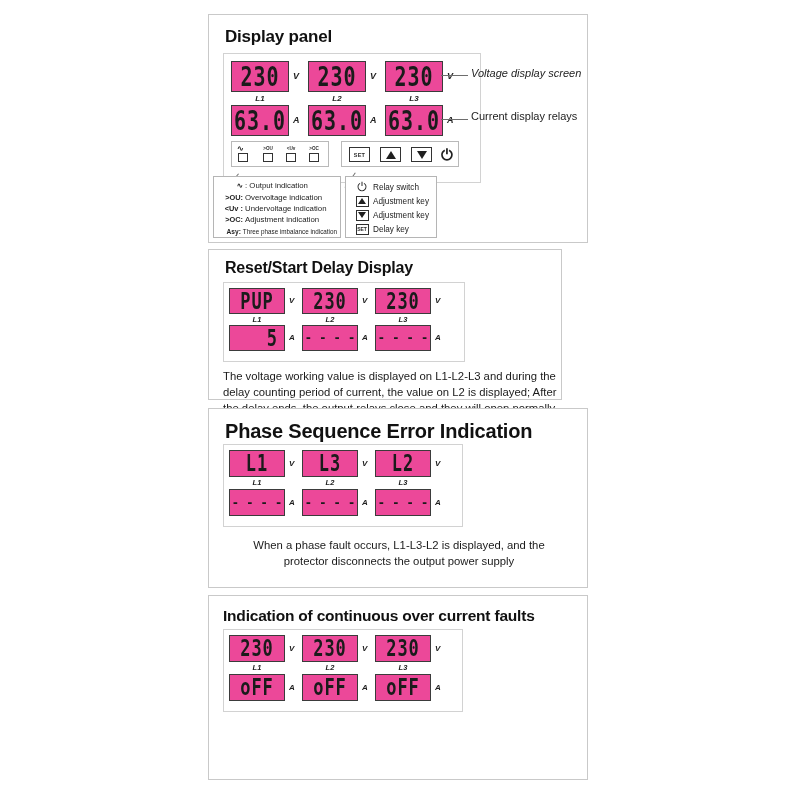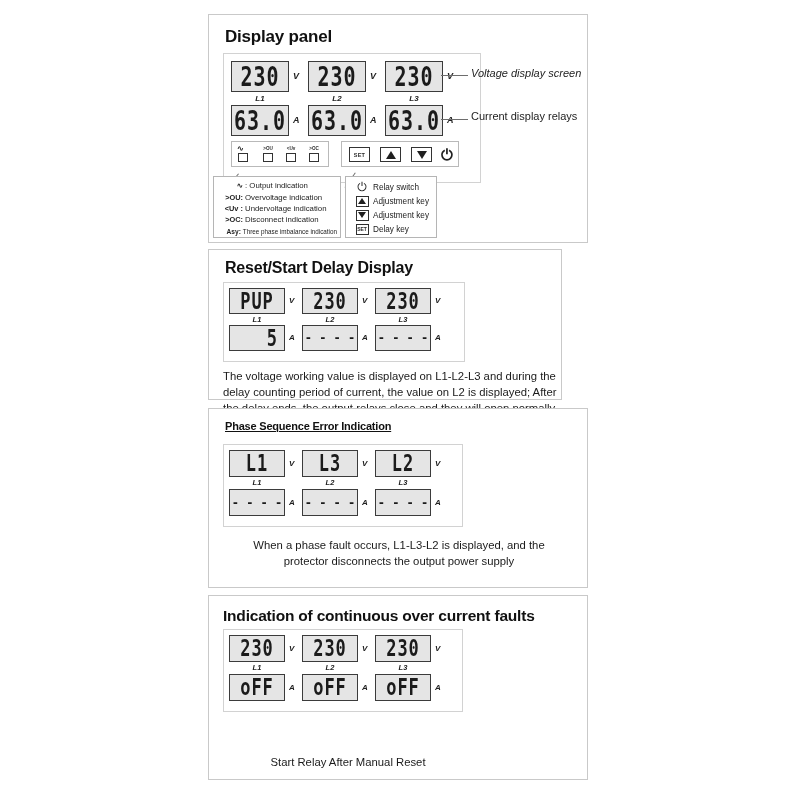--- a/index.html
+++ b/index.html
@@ -26,37 +26,37 @@
 
   .sec-title{
     position:absolute;
     font-weight:bold;
     color:#111;
     letter-spacing:-.2px;
     white-space:nowrap;
   }
   #t-panel   {left:16px; top:12px; font-size:17px;}
   #t-reset   {left:16px; top:9px;  font-size:16px;}
-  #t-phase   {left:16px; top:11px; font-size:11px;text-decoration:underline;}
+  #t-phase   {left:16px; top:11px; font-size:20px;}
   #t-overcur {left:14px; top:11px; font-size:15.5px;}
 
   
   .device{
     position:absolute;
     border:1px solid #d2d2d2;
     box-sizing:border-box;
     background:#fff;
   }
 
   
   .screen{
     position:absolute;
     border:1.6px solid #3b3b3b;
     box-sizing:border-box;
-    background:#e5e5e5;
+    background:#ec4899;
     display:flex;
     align-items:center;
     justify-content:center;
     overflow:hidden;
   }
   .screen.right{justify-content:flex-end;}
   .segtext{
     font-family:"DejaVu Sans Mono","Liberation Mono",monospace;
     font-weight:bold;
     color:#1b1b1b;
@@ -252,21 +252,21 @@
       <div class="lgrow">
         <div class="lgsym">&gt;OU:</div>
         <div class="lgtxt">Overvoltage indication</div>
       </div>
       <div class="lgrow">
         <div class="lgsym">&lt;Uv :</div>
         <div class="lgtxt">Undervoltage indication</div>
       </div>
       <div class="lgrow">
         <div class="lgsym">&gt;OC:</div>
-        <div class="lgtxt">Disconnect indication</div>
+        <div class="lgtxt">Adjustment indication</div>
       </div>
       <div class="lgrow">
         <div class="lgsym" style="font-size:6.6px;">Asy:</div>
         <div class="lgtxt small">Three phase imbalance indication</div>
       </div>
     </div>
 
     <div class="legendbox" style="left:136px; top:161px; width:92px; height:62px; padding:3px 0 0 5px;">
       <div class="kbrow">
         <div class="kbico">
@@ -415,16 +415,15 @@
     <div class="screen" style="left:93px; top:78px; width:56px; height:27px;">
       <span class="segtext" style="font-size:17px;">oFF</span>
     </div>
     <div class="unit" style="left:153px; top:87px; font-size:8px;">A</div>
 
     <div class="screen" style="left:166px; top:78px; width:56px; height:27px;">
       <span class="segtext" style="font-size:17px;">oFF</span>
     </div>
     <div class="unit" style="left:226px; top:87px; font-size:8px;">A</div>
 
-    <div class="desc center" style="left:14px; top:158px; width:250px;">Start Relay After Manual Reset</div>
   </div>
 
 </div>
 
 </body></html>

